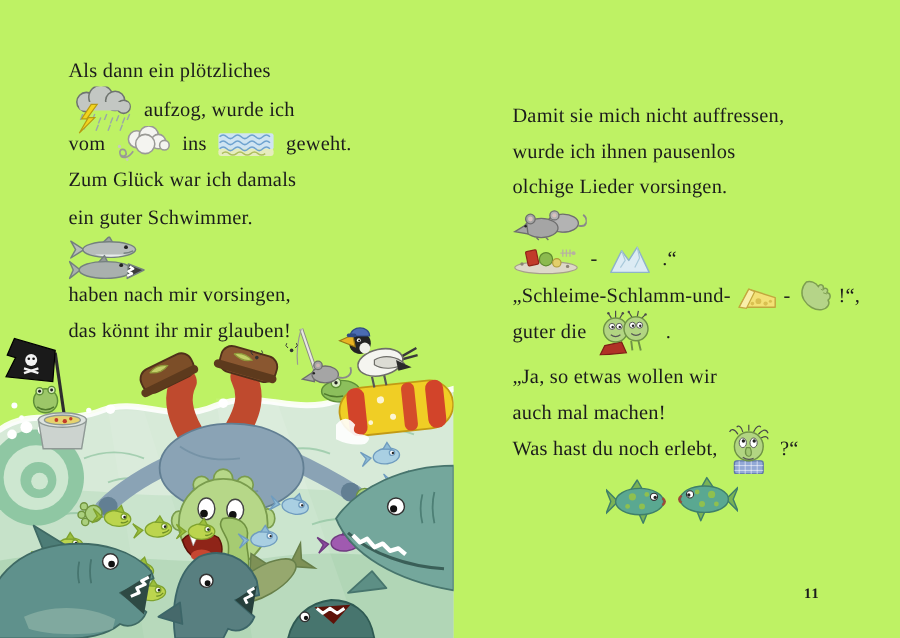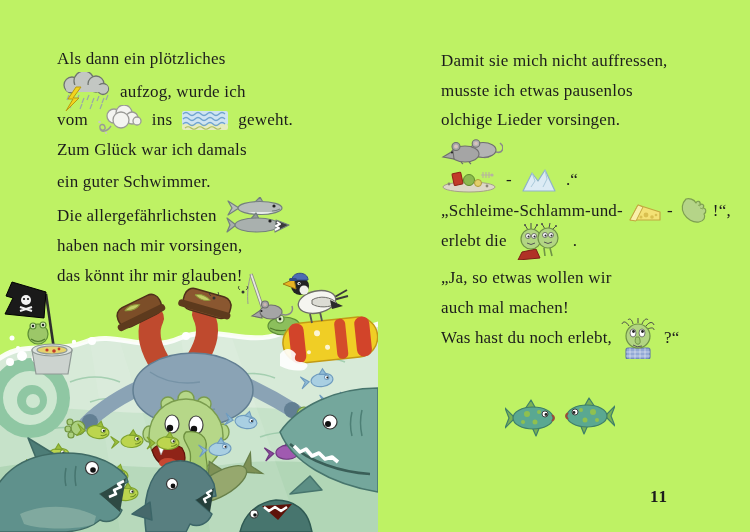--- a/index.html
+++ b/index.html
@@ -2,26 +2,26 @@
 <html><head>
 <meta charset="utf-8">
 <style>
   html,body{margin:0;padding:0;background:#fff;}
   .book{position:relative;width:750px;height:532px;background:#bef264;overflow:hidden;
         font-family:Liberation Serif, serif;color:#1c1c1c;}
   .tline{position:absolute;display:flex;align-items:center;gap:9px;height:22px;
          font-size:17px;letter-spacing:.2px;white-space:nowrap;}
   .tline span{display:inline-block;}
   .left  .tline{left:57px;}
-  .right .tline{left:441px;}
+  .right .tline{left:427px;margin-top:36px;}
   .iicon{display:inline-flex;align-items:center;justify-content:center;line-height:0;}
   .tight{gap:5px;}
   .scene{position:absolute;left:0;top:262px;width:378px;height:270px;margin:0;line-height:0;}
   .fishpair{position:absolute;left:505px;top:396px;width:110px;height:44px;margin:0;line-height:0;}
-  .pagenum{position:absolute;left:650px;top:487px;font-size:17px;font-weight:bold;letter-spacing:1px;}
+  .pagenum{position:absolute;left:670px;top:487px;font-size:12px;font-weight:bold;letter-spacing:1px;}
   svg{display:block;}
 </style>
 </head>
 <body>
 
 <div class="book">
 
   <section class="left">
 
     <div class="tline" style="top:48px">
@@ -77,21 +77,20 @@
 
     <div class="tline" style="top:139px">
       <span>Zum Glück war ich damals</span>
     </div>
 
     <div class="tline" style="top:171px">
       <span>ein guter Schwimmer.</span>
     </div>
 
     <div class="tline" style="top:198px;height:36px">
-      <span>Die allergefährlichsten</span>
       <span class="iicon">
         <svg width="64" height="38" viewBox="0 0 64 38">
           <g stroke="#74807e" stroke-width="1.2" stroke-linejoin="round">
             <polygon points="13,11 2,4 6,11 2,18" fill="#b7bdbb"></polygon>
             <polygon points="28,6 34,0 38,7" fill="#9da4a2"></polygon>
             <ellipse cx="34" cy="11" rx="22" ry="6.5" fill="#b7bdbb"></ellipse>
             <path d="M22,15 q14,4 26,0" fill="#e8eceb" stroke="none"></path>
             <circle cx="48" cy="9" r="1.6" fill="#222" stroke="none"></circle>
             <path d="M54,12 q-4,2 -8,2" fill="none"></path>
           </g>
@@ -370,21 +369,21 @@
       </svg>
     </figure>
   </section>
 
   <section class="right">
 
     <div class="tline" style="top:50px">
       <span>Damit sie mich nicht auffressen,</span>
     </div>
     <div class="tline" style="top:80px">
-      <span>musste ich etwas pausenlos</span>
+      <span>wurde ich ihnen pausenlos</span>
     </div>
     <div class="tline" style="top:109px">
       <span>olchige Lieder vorsingen.</span>
     </div>
 
     <div class="tline" style="top:134px;height:32px">
       <span class="iicon">
         <svg width="62" height="30" viewBox="0 0 62 30">
           <g stroke="#6e6e6e" stroke-width="1.1">
             <path d="M37,21 C48,25 56,19 52,11" fill="none" stroke="#8a8a8a" stroke-width="1.6"></path>
@@ -446,21 +445,21 @@
       <span class="iicon">
         <svg width="30" height="28" viewBox="0 0 30 28">
           <path d="M8,2 C4,6 3,12 6,17 C9,22 15,26 21,25 C26,24 28,20 26,17 C29,15 28,11 25,11 C27,8 24,6 22,8 C23,4 19,3 18,6 C16,2 11,1 8,2 Z" fill="#b5d488" stroke="#7d9e50" stroke-width="1.2" stroke-linejoin="round"></path>
           <path d="M22,11 l3,1 M20,8 l2,1" stroke="#7d9e50" stroke-width="0.8" fill="none"></path>
         </svg>
       </span>
       <span>!“,</span>
     </div>
 
     <div class="tline" style="top:221px;height:40px">
-      <span>erlebt die</span>
+      <span>guter die</span>
       <span class="iicon">
         <svg width="48" height="38" viewBox="0 0 48 38">
           <polygon points="6,30 20,27 24,36 2,38" fill="#b03226" stroke="#7c1f16" stroke-width="1"></polygon>
           <path d="M28,26 l1,8 M34,26 l2,8" stroke="#6f9346" stroke-width="1.6"></path>
           <g stroke="#4a4a4a" stroke-width="1" fill="none">
             <path d="M12,8 l-3,-5 M15,7 l0,-6 M18,8 l3,-5 M29,7 l-3,-5 M33,6 l1,-5 M36,8 l4,-4"></path>
           </g>
           <circle cx="9" cy="3" r="1" fill="#4a4a4a"></circle>
             <circle cx="21" cy="3" r="1" fill="#4a4a4a"></circle>
           <circle cx="26" cy="2" r="1" fill="#4a4a4a"></circle>

